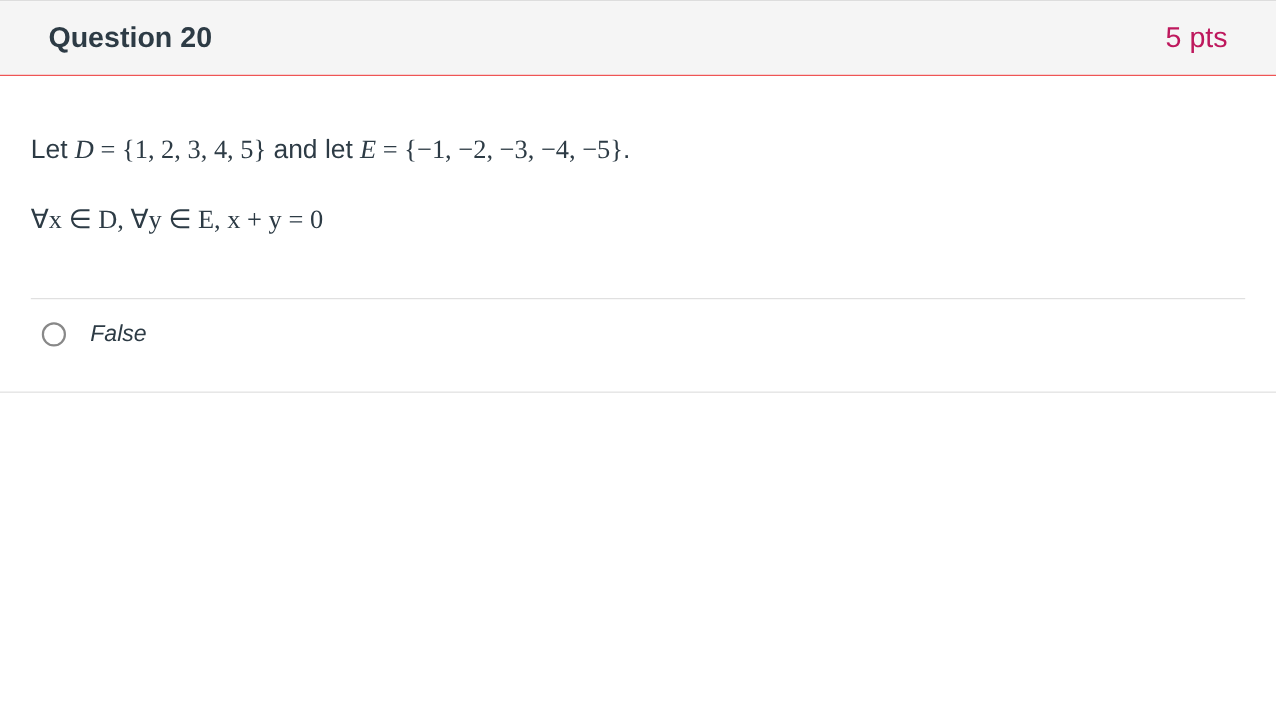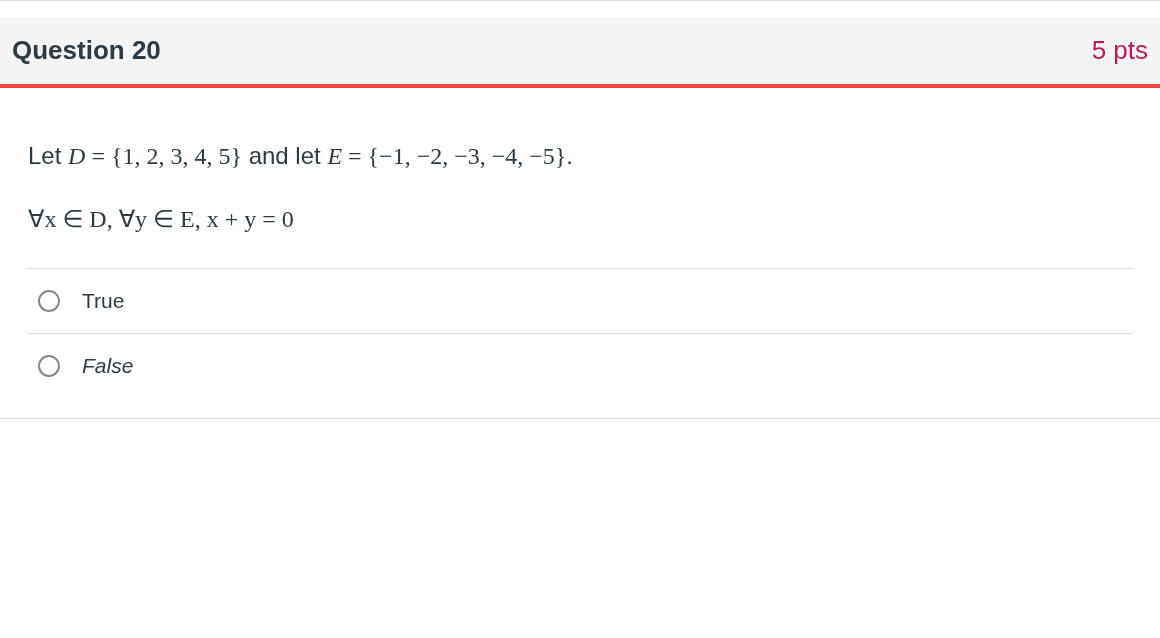--- a/index.html
+++ b/index.html
@@ -16,43 +16,42 @@
     }
     .question-container {
       border: 1px solid #ddd;
       border-left: none;
       border-right: none;
     }
     .question-header {
       display: flex;
       justify-content: space-between;
       align-items: center;
-      padding: 18px 12px;
+      padding: 18px 44px;
       background: #f5f5f5;
-      border-bottom: 4px solid #ef4444;
-      margin-top: 16px;
+      border-bottom: 1px solid #ef4444;
     }
     .question-title {
       font-size: 26px;
       font-weight: 700;
       color: #2d3b45;
     }
     .question-points {
       font-size: 26px;
       font-weight: 400;
       color: #be185d;
     }
     .question-body {
       padding: 48px 28px 20px 28px;
     }
     .question-text {
       font-size: 24px;
       line-height: 1.7;
       color: #2d3b45;
-      margin-bottom: 28px;
+      margin-bottom: 50px;
     }
     .question-text p {
       margin-bottom: 22px;
     }
     .math {
       font-family: "Times New Roman", Times, serif;
       font-style: italic;
     }
     .math-set {
       font-family: "Times New Roman", Times, serif;
@@ -96,21 +95,17 @@
       <p>
         <span>Let </span><span class="math">D</span><span class="math-set"> = </span><span class="math-set">{1, 2, 3, 4, 5}</span><span> and let </span><span class="math">E</span><span class="math-set"> = </span><span class="math-set">{−1, −2, −3, −4, −5}</span><span>.</span>
       </p>
       <p>
         <span class="math" style="font-style: normal;">∀x ∈ D, ∀y ∈ E, x + y = 0</span>
       </p>
     </div>
     <div class="options">
       <label class="option">
         <span class="radio-circle"></span>
-        <span>True</span>
-      </label>
-      <label class="option">
-        <span class="radio-circle"></span>
         <span>False</span>
       </label>
     </div>
   </div>
 </div>
 
 </body></html>

